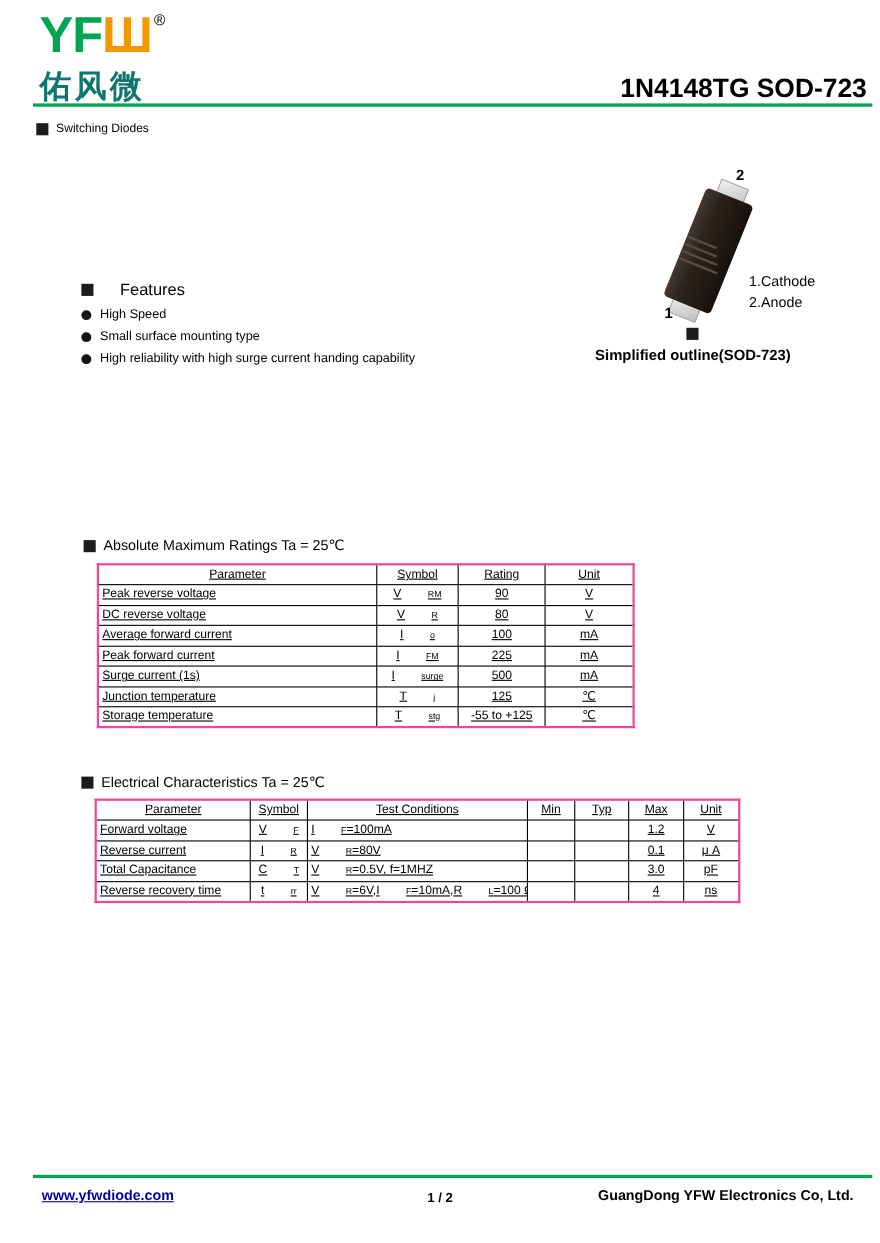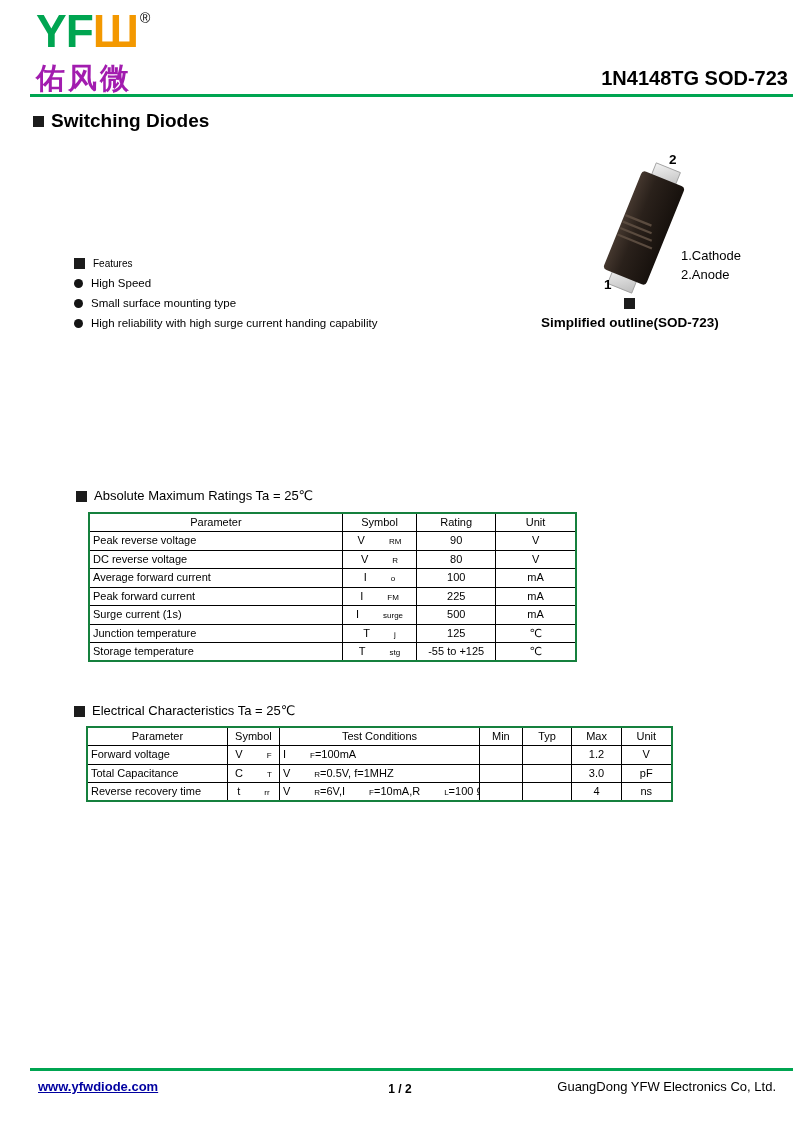--- a/index.html
+++ b/index.html
@@ -13,59 +13,59 @@
   .page{
     position:relative;width:800px;height:1130px;background:#fff;margin:0 auto;
     font-family:"Liberation Sans","DejaVu Sans",sans-serif;color:var(--ink);overflow:hidden;
   }
   
   .logo{position:absolute;left:36px;top:8px;}
   .logo-text{font-weight:700;font-size:46px;line-height:1;letter-spacing:-1px;white-space:nowrap;}
   .lg{color:var(--green);}
   .lo{color:var(--orange);}
   .reg{font-size:14px;font-weight:400;color:#000;position:relative;top:-24px;left:2px;letter-spacing:0;}
-  .logo-cjk{font-weight:700;font-size:29px;letter-spacing:3px;margin-top:5px;color:#a21caf;font-family:"Liberation Sans","DejaVu Sans",sans-serif;}
-  .part-title{position:absolute;top:67px;right:12px;font-size:20px;font-weight:700;}
+  .logo-cjk{font-weight:700;font-size:29px;letter-spacing:3px;margin-top:5px;color:#0f766e;font-family:"Liberation Sans","DejaVu Sans",sans-serif;}
+  .part-title{position:absolute;top:67px;right:12px;font-size:24px;font-weight:700;}
   .rule{position:absolute;left:30px;right:7px;height:3px;background:var(--green);}
   .rule-top{top:94px;}
   .rule-bottom{top:1068px;}
   
   .heading{position:absolute;display:inline-flex;align-items:center;gap:7px;font-size:13px;line-height:1.1;white-space:nowrap;}
   .sq{width:11px;height:11px;background:#1c1c1c;flex:0 0 auto;display:inline-block;}
   .cat{left:33px;top:111px;}
-  .cat span{font-weight:700;font-size:19px;}
+  .cat span{font-weight:400;font-size:11px;}
   
   .features{position:absolute;left:74px;top:255px;}
-  .feat-head{display:inline-flex;align-items:flex-start;gap:8px;font-size:10px;margin-bottom:8px;}
+  .feat-head{display:inline-flex;align-items:center;gap:24px;font-size:15px;margin-bottom:8px;}
   .feat-item{display:flex;align-items:center;gap:8px;font-size:11.5px;margin-bottom:8px;white-space:nowrap;}
   .dot{width:9px;height:9px;border-radius:50%;background:#141414;flex:0 0 auto;}
   
   .pkg-svg{position:absolute;left:598px;top:157px;}
   .pin-label{position:absolute;font-size:13.5px;font-weight:700;}
   .pin-2{left:669px;top:152px;}
   .pin-1{left:604px;top:277px;}
   .pin-funcs{position:absolute;left:681px;top:247px;font-size:13px;line-height:18.5px;}
   .caption{left:541px;top:298px;flex-direction:column;}
   .caption span{font-weight:700;font-size:13.5px;}
   
   .tbl-heading{font-size:13px;}
   #abs-heading{left:76px;top:489px;}
   #elec-heading{left:74px;top:704px;}
-  table{position:absolute;border-collapse:collapse;table-layout:fixed;font-size:11px;border:2px solid #15803d;}
+  table{position:absolute;border-collapse:collapse;table-layout:fixed;font-size:11px;border:2px solid #ec4899;text-decoration:underline;}
   #abs-table{left:88px;top:512px;width:489px;}
   #elec-table{left:86px;top:726px;width:587px;}
   th,td{border:1px solid #000;height:18.5px;padding:0 3px;font-weight:400;line-height:1;white-space:nowrap;overflow:hidden;}
   th{text-align:center;}
   td.l{text-align:left;}
   td.c{text-align:center;}
   .ss{font-size:8px;padding-left:24px;}
   
   .site-link{position:absolute;left:38px;top:1079px;font-size:13px;font-weight:700;color:var(--link);text-decoration:underline;cursor:pointer;}
   .page-num{position:absolute;left:0;top:1082px;width:100%;text-align:center;font-size:12px;font-weight:700;}
-  .company{position:absolute;right:24px;top:1079px;font-size:13px;font-weight:400;}
+  .company{position:absolute;right:24px;top:1079px;font-size:13px;font-weight:700;}
 </style>
 </head>
 <body>
 
 <div class="page">
 
   <div class="logo">
     <div class="logo-text"><span class="lg">YF</span><span class="lo">Ш</span><span class="reg">®</span></div>
     <div class="logo-cjk">佑风微</div>
   </div>
@@ -230,20 +230,29 @@
         <tr>
           <td class="l">Forward voltage</td>
           <td class="c"><span>V</span><span class="ss">F</span></td>
           <td class="l"><span>I</span><span class="ss">F</span><span>=100mA</span></td>
           <td class="c"></td>
           <td class="c"></td>
           <td class="c">1.2</td>
           <td class="c">V</td>
         </tr>
         <tr>
+          <td class="l">Reverse current</td>
+          <td class="c"><span>I</span><span class="ss">R</span></td>
+          <td class="l"><span>V</span><span class="ss">R</span><span>=80V</span></td>
+          <td class="c"></td>
+          <td class="c"></td>
+          <td class="c">0.1</td>
+          <td class="c">μ A</td>
+        </tr>
+        <tr>
           <td class="l">Total Capacitance</td>
           <td class="c"><span>C</span><span class="ss">T</span></td>
           <td class="l"><span>V</span><span class="ss">R</span><span>=0.5V, f=1MHZ</span></td>
           <td class="c"></td>
           <td class="c"></td>
           <td class="c">3.0</td>
           <td class="c">pF</td>
         </tr>
         <tr>
           <td class="l">Reverse recovery time</td>

